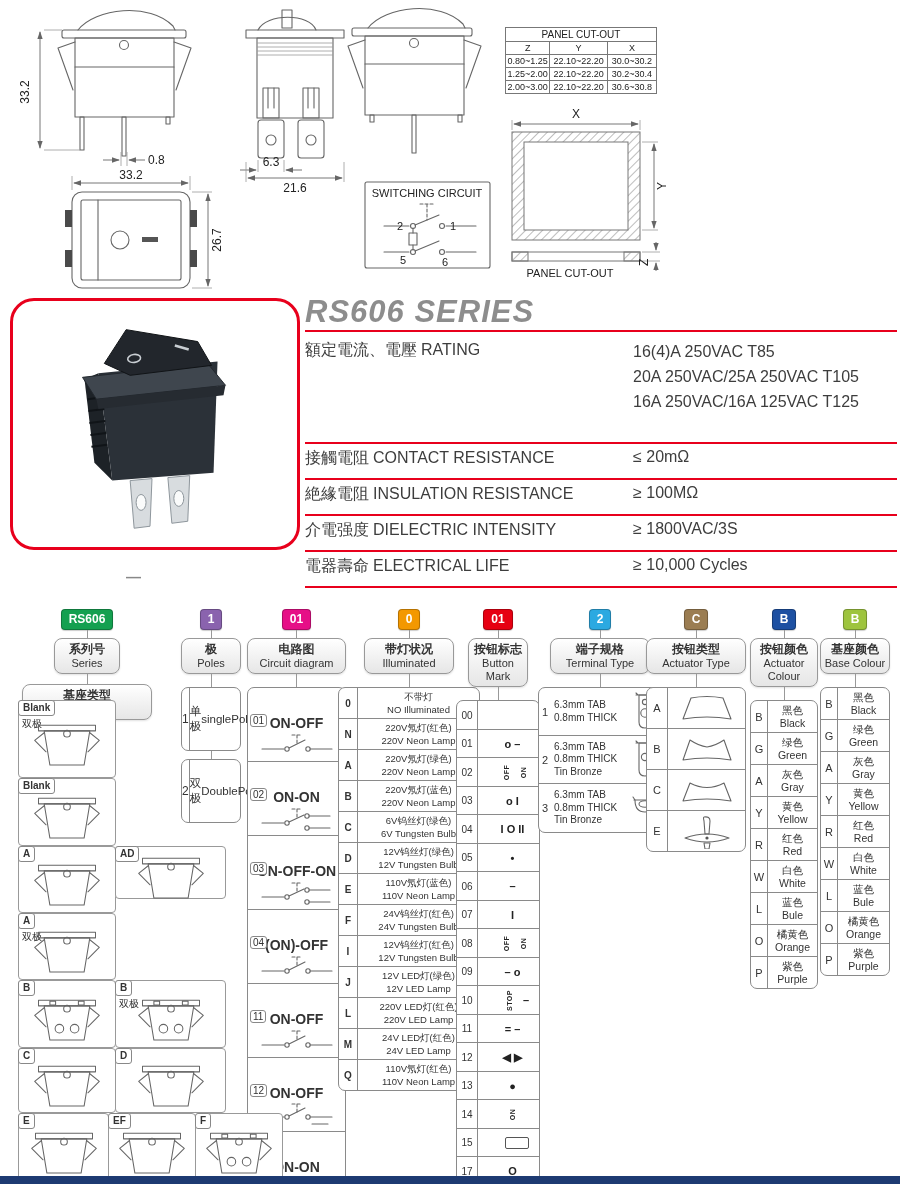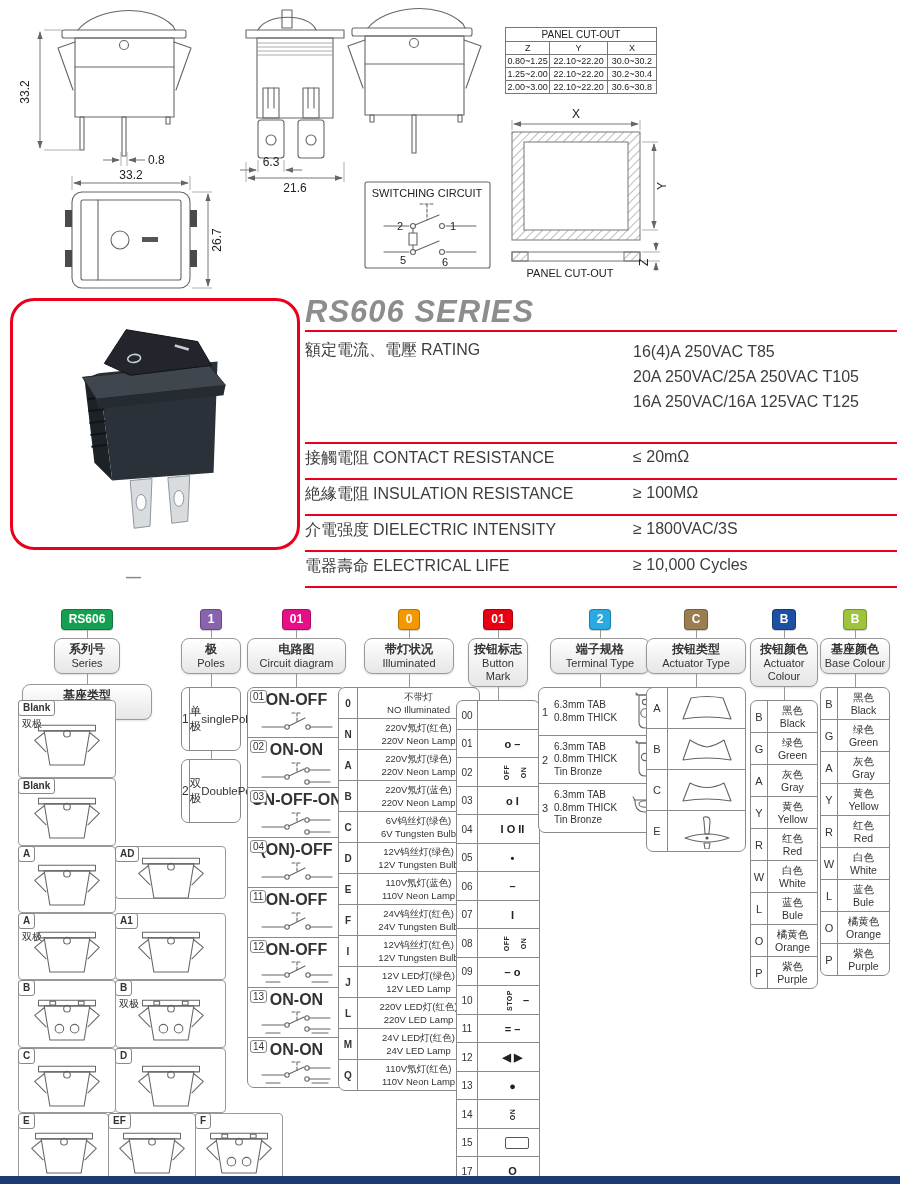--- a/index.html
+++ b/index.html
@@ -59,21 +59,21 @@
   .pnum{width:16px;border-right:1px solid #8a8a8a;display:flex;align-items:center;
         justify-content:center;font-size:12px;}
   .ptxt{flex:1;display:flex;flex-direction:row;align-items:center;justify-content:center;
         font-size:11.5px;line-height:1.3;}
 
   
   .crow{position:relative;height:49px;border-bottom:1px solid #8a8a8a;}
   .crow:last-child{border-bottom:none;}
   .ccode{position:absolute;top:2px;left:2px;border:1px solid #888;border-radius:3px;
          font-size:10px;padding:0 2px;background:#fff;}
-  .clabel{display:block;text-align:center;font-size:16px;font-weight:bold;padding-top:3px;}
+  .clabel{display:block;text-align:center;font-size:14px;font-weight:bold;padding-top:3px;margin-top:24px;}
   .cglyph{display:block;margin:2px auto 0;}
 
   
   .irow{display:flex;height:30px;border-bottom:1px solid #8a8a8a;}
   .irow:last-child{border-bottom:none;}
   .icode{width:18px;border-right:1px solid #8a8a8a;display:flex;align-items:center;
          justify-content:center;font-size:10px;font-weight:bold;}
   .itxt{flex:1;display:flex;flex-direction:column;justify-content:center;text-align:center;}
   .itxt .zh{font-size:9.5px;line-height:1.35;}
   .itxt .en{font-size:9.5px;line-height:1.25;}
@@ -1134,26 +1134,20 @@
         <use href="#bt-sw"></use>
       </svg>
   </div>
   <div class="btc" style="left:18px;top:913px;width:98px;height:67px">
     <span class="bttab">A</span>
     <span class="btsub">双极</span>
     <svg class="btg">
         <use href="#bt-sw"></use>
       </svg>
   </div>
-  <div class="btc" style="left:115px;top:913px;width:111px;height:67px">
-    <span class="bttab">A1</span>
-    <svg class="btg">
-        <use href="#bt-sw"></use>
-      </svg>
-  </div>
   <div class="btc" style="left:18px;top:980px;width:98px;height:68px">
     <span class="bttab">B</span>
     <svg class="btg">
         <use href="#bt-sw-holes"></use>
       </svg>
   </div>
   <div class="btc" style="left:115px;top:980px;width:111px;height:68px">
     <span class="bttab">B</span>
     <span class="btsub">双极</span>
     <svg class="btg">

